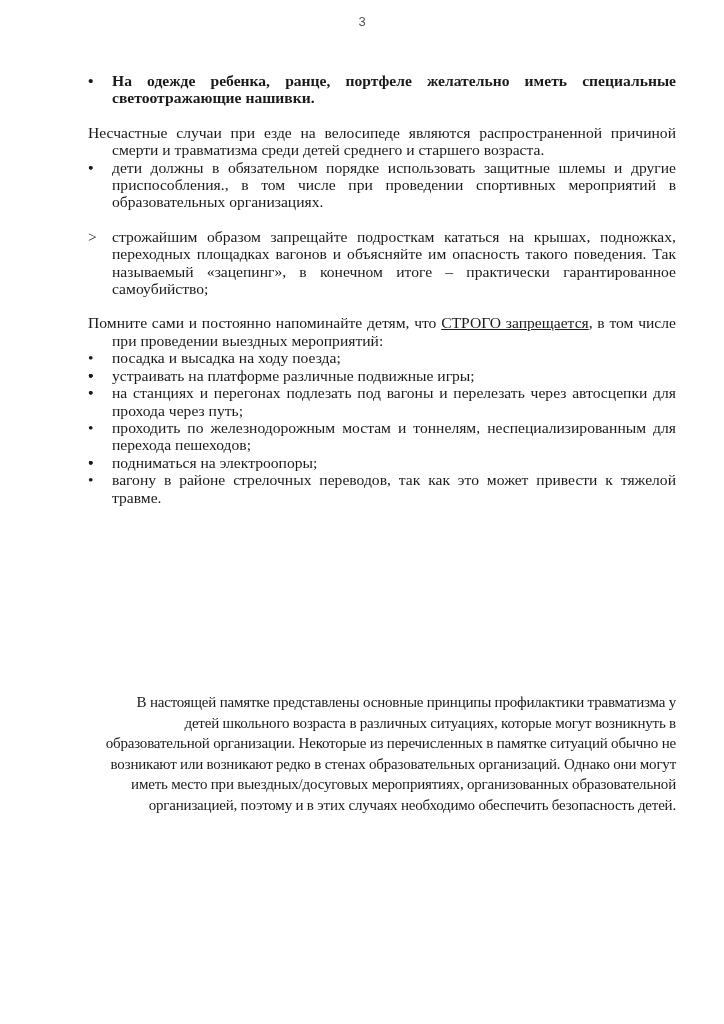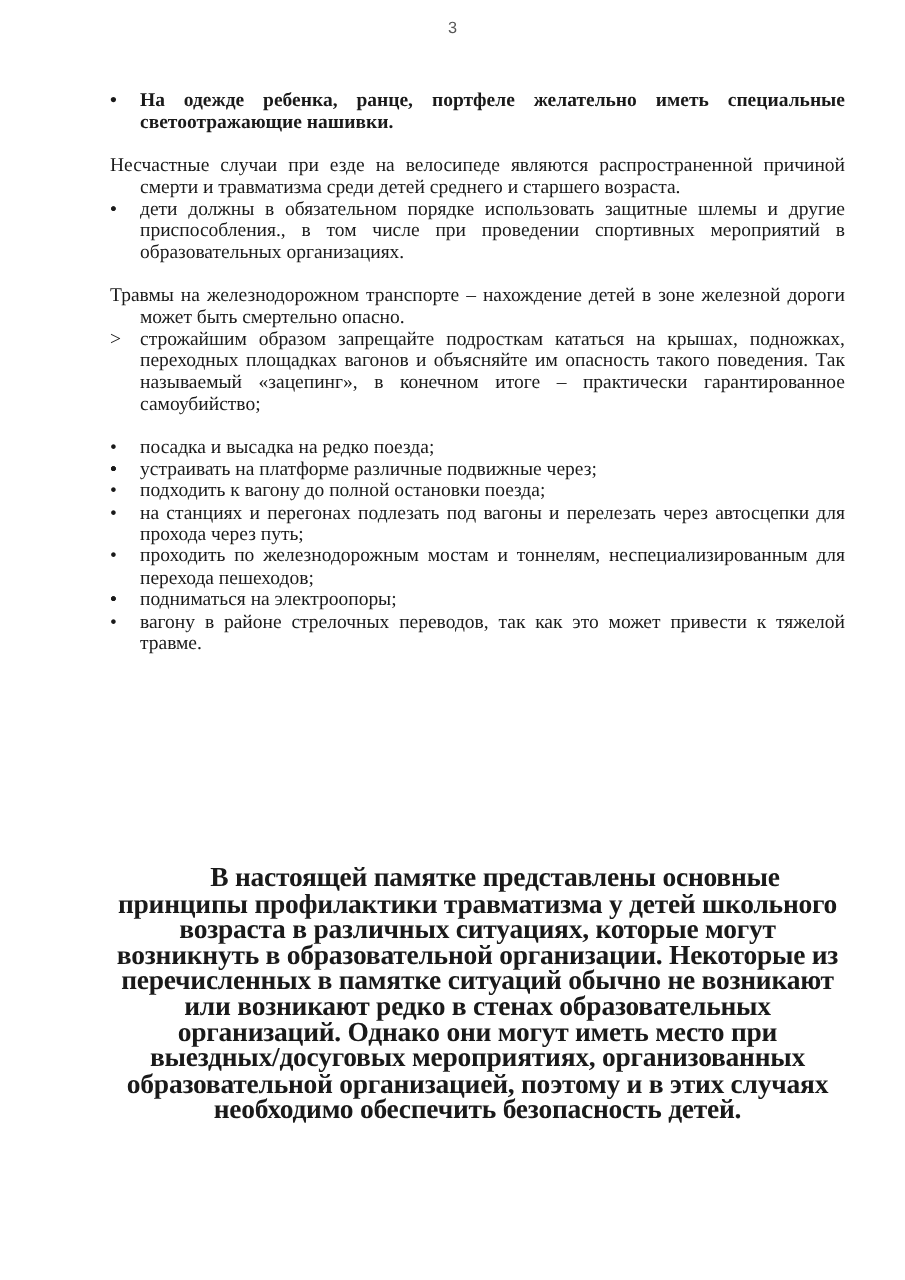--- a/index.html
+++ b/index.html
@@ -7,22 +7,22 @@
          font-family: "Liberation Serif", "DejaVu Serif", serif; color: #1a1a1a; }
   .page-number { position: absolute; top: 14px; left: 0; width: 724px; text-align: center;
                  font-family: "Liberation Sans", "DejaVu Sans", sans-serif; font-size: 13px; color: #555; }
   .content { position: absolute; left: 88px; top: 72px; width: 588px; font-size: 15.6px; line-height: 17.4px; }
   .item { position: relative; padding-left: 24px; text-align: justify; text-align-last: left; }
   .item .marker { position: absolute; left: 0; top: 0; width: 14px; }
   .bold { font-weight: bold; }
   .heading { font-weight: normal; text-align: justify; text-align-last: left; padding-left: 24px; text-indent: -24px; }
   .gap { height: 17px; }
   .u { text-decoration: underline; }
-  .summary { position: absolute; left: 88px; top: 692px; width: 588px; font-weight: bold;
-             font-size: 22px; line-height: 20.6px; text-align: center; letter-spacing: -0.2px; }
+  .summary { position: absolute; left: 88px; top: 692px; width: 588px; font-weight: normal;
+             font-size: 15px; line-height: 20.6px; text-align: right; letter-spacing: -0.2px; }
   .summary .indent { padding-left: 28px; }
 </style>
 </head>
 <body>
 
 <div class="page-number">3</div>
 
 <div class="content">
   <div class="item bold">
     <span class="marker">•</span>
@@ -38,37 +38,37 @@
     </div>
     <div class="item">
       <span class="marker">•</span>
       <span>дети должны в обязательном порядке использовать защитные шлемы и другие приспособления., в том числе при проведении спортивных мероприятий в образовательных организациях.</span>
     </div>
   </div>
 
   <div class="gap"></div>
 
   <div>
-    <div class="heading">Травмы на железнодорожном транспорте – нахождение детей в зоне железной дороги может быть смертельно опасно.</div>
     <div class="item">
       <span class="marker">&gt;</span>
       <span>строжайшим образом запрещайте подросткам кататься на крышах, подножках, переходных площадках вагонов и объясняйте им опасность такого поведения. Так называемый «зацепинг», в конечном итоге – практически гарантированное самоубийство;</span>
     </div>
   </div>
 
   <div class="gap"></div>
 
   <div>
+    <div class="heading"><span>Помните сами и постоянно напоминайте детям, что </span><span class="u">СТРОГО запрещается</span><span>, в том числе при проведении выездных мероприятий:</span></div>
     <div id="prohibitions-list">
-        <div class="item"><span class="marker">•</span><span>посадка и высадка на редко поезда;</span></div>
+        <div class="item"><span class="marker">•</span><span>посадка и высадка на ходу поезда;</span></div>
         <div class="item"><span class="marker">•</span></div>
         <div class="item"><span class="marker">•</span></div>
         <div class="item"><span class="marker">•</span></div>
-        <div class="item"><span class="marker">•</span><span>устраивать на платформе различные подвижные через;</span></div>
-        <div class="item"><span class="marker">•</span><span>подходить к вагону до полной остановки поезда;</span></div>
+        <div class="item"><span class="marker">•</span><span>устраивать на платформе различные подвижные игры;</span></div>
+        <div class="item"><span class="marker">•</span></div>
         <div class="item"><span class="marker">•</span><span>на станциях и перегонах подлезать под вагоны и перелезать через автосцепки для прохода через путь;</span></div>
         <div class="item"><span class="marker">•</span><span>проходить по железнодорожным мостам и тоннелям, неспециализированным для перехода пешеходов;</span></div>
         <div class="item"><span class="marker">•</span></div>
         <div class="item"><span class="marker">•</span></div>
         <div class="item"><span class="marker">•</span><span>подниматься на электроопоры;</span></div>
         <div class="item"><span class="marker">•</span><span>вагону в районе стрелочных переводов, так как это может привести к тяжелой травме.</span></div>
       </div>
   </div>
 </div>
 

